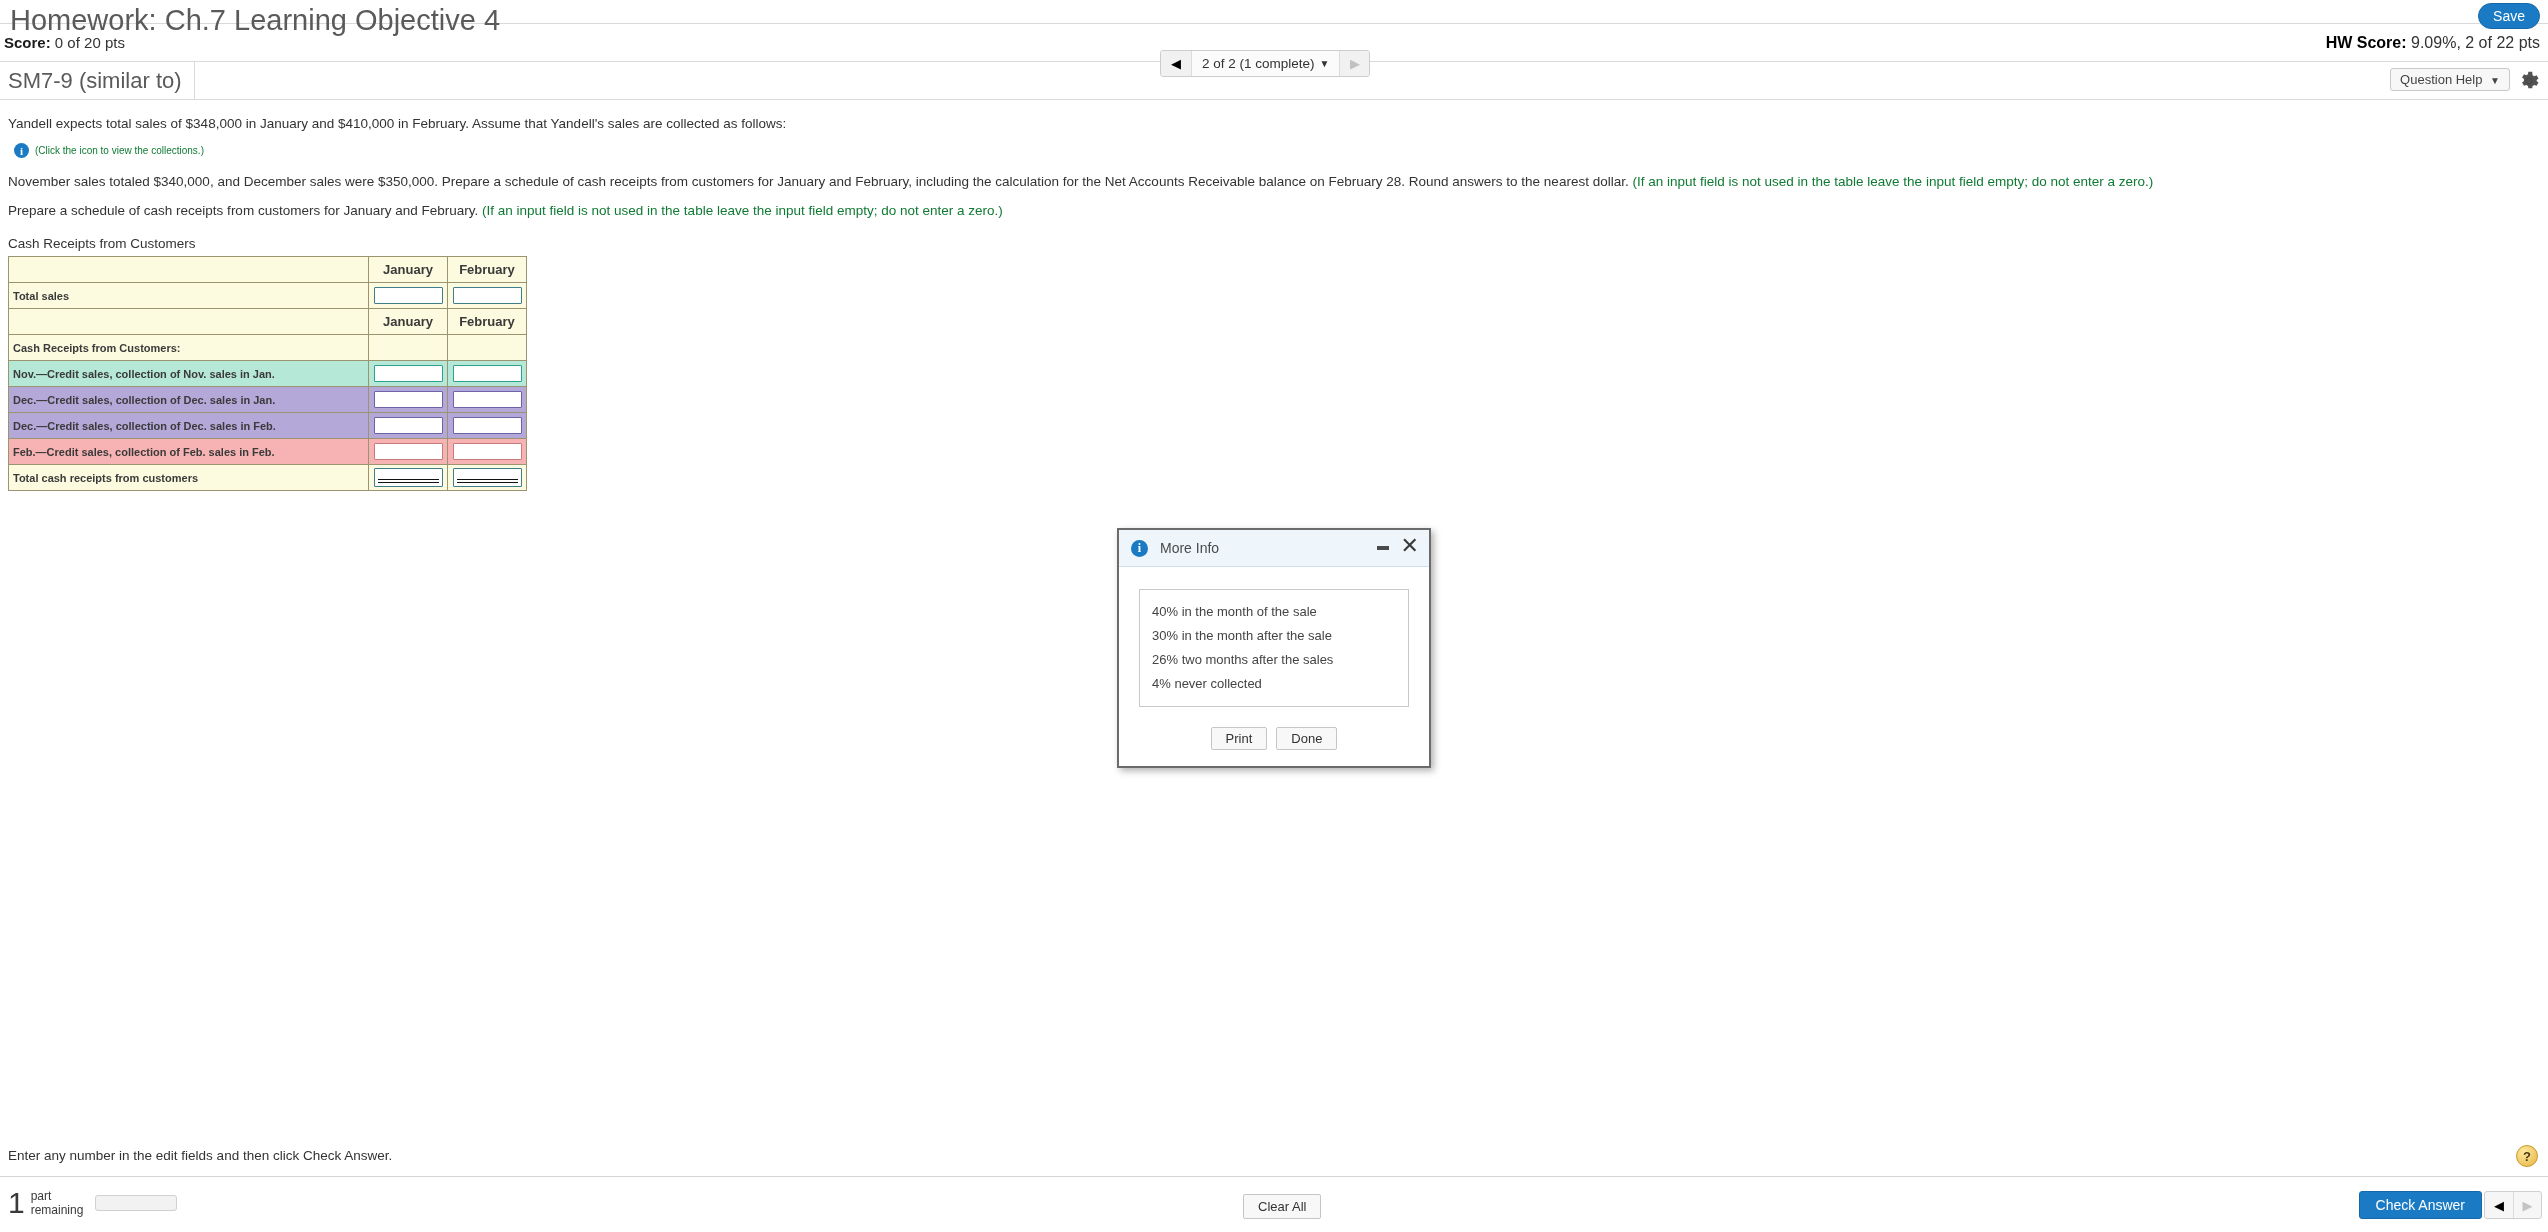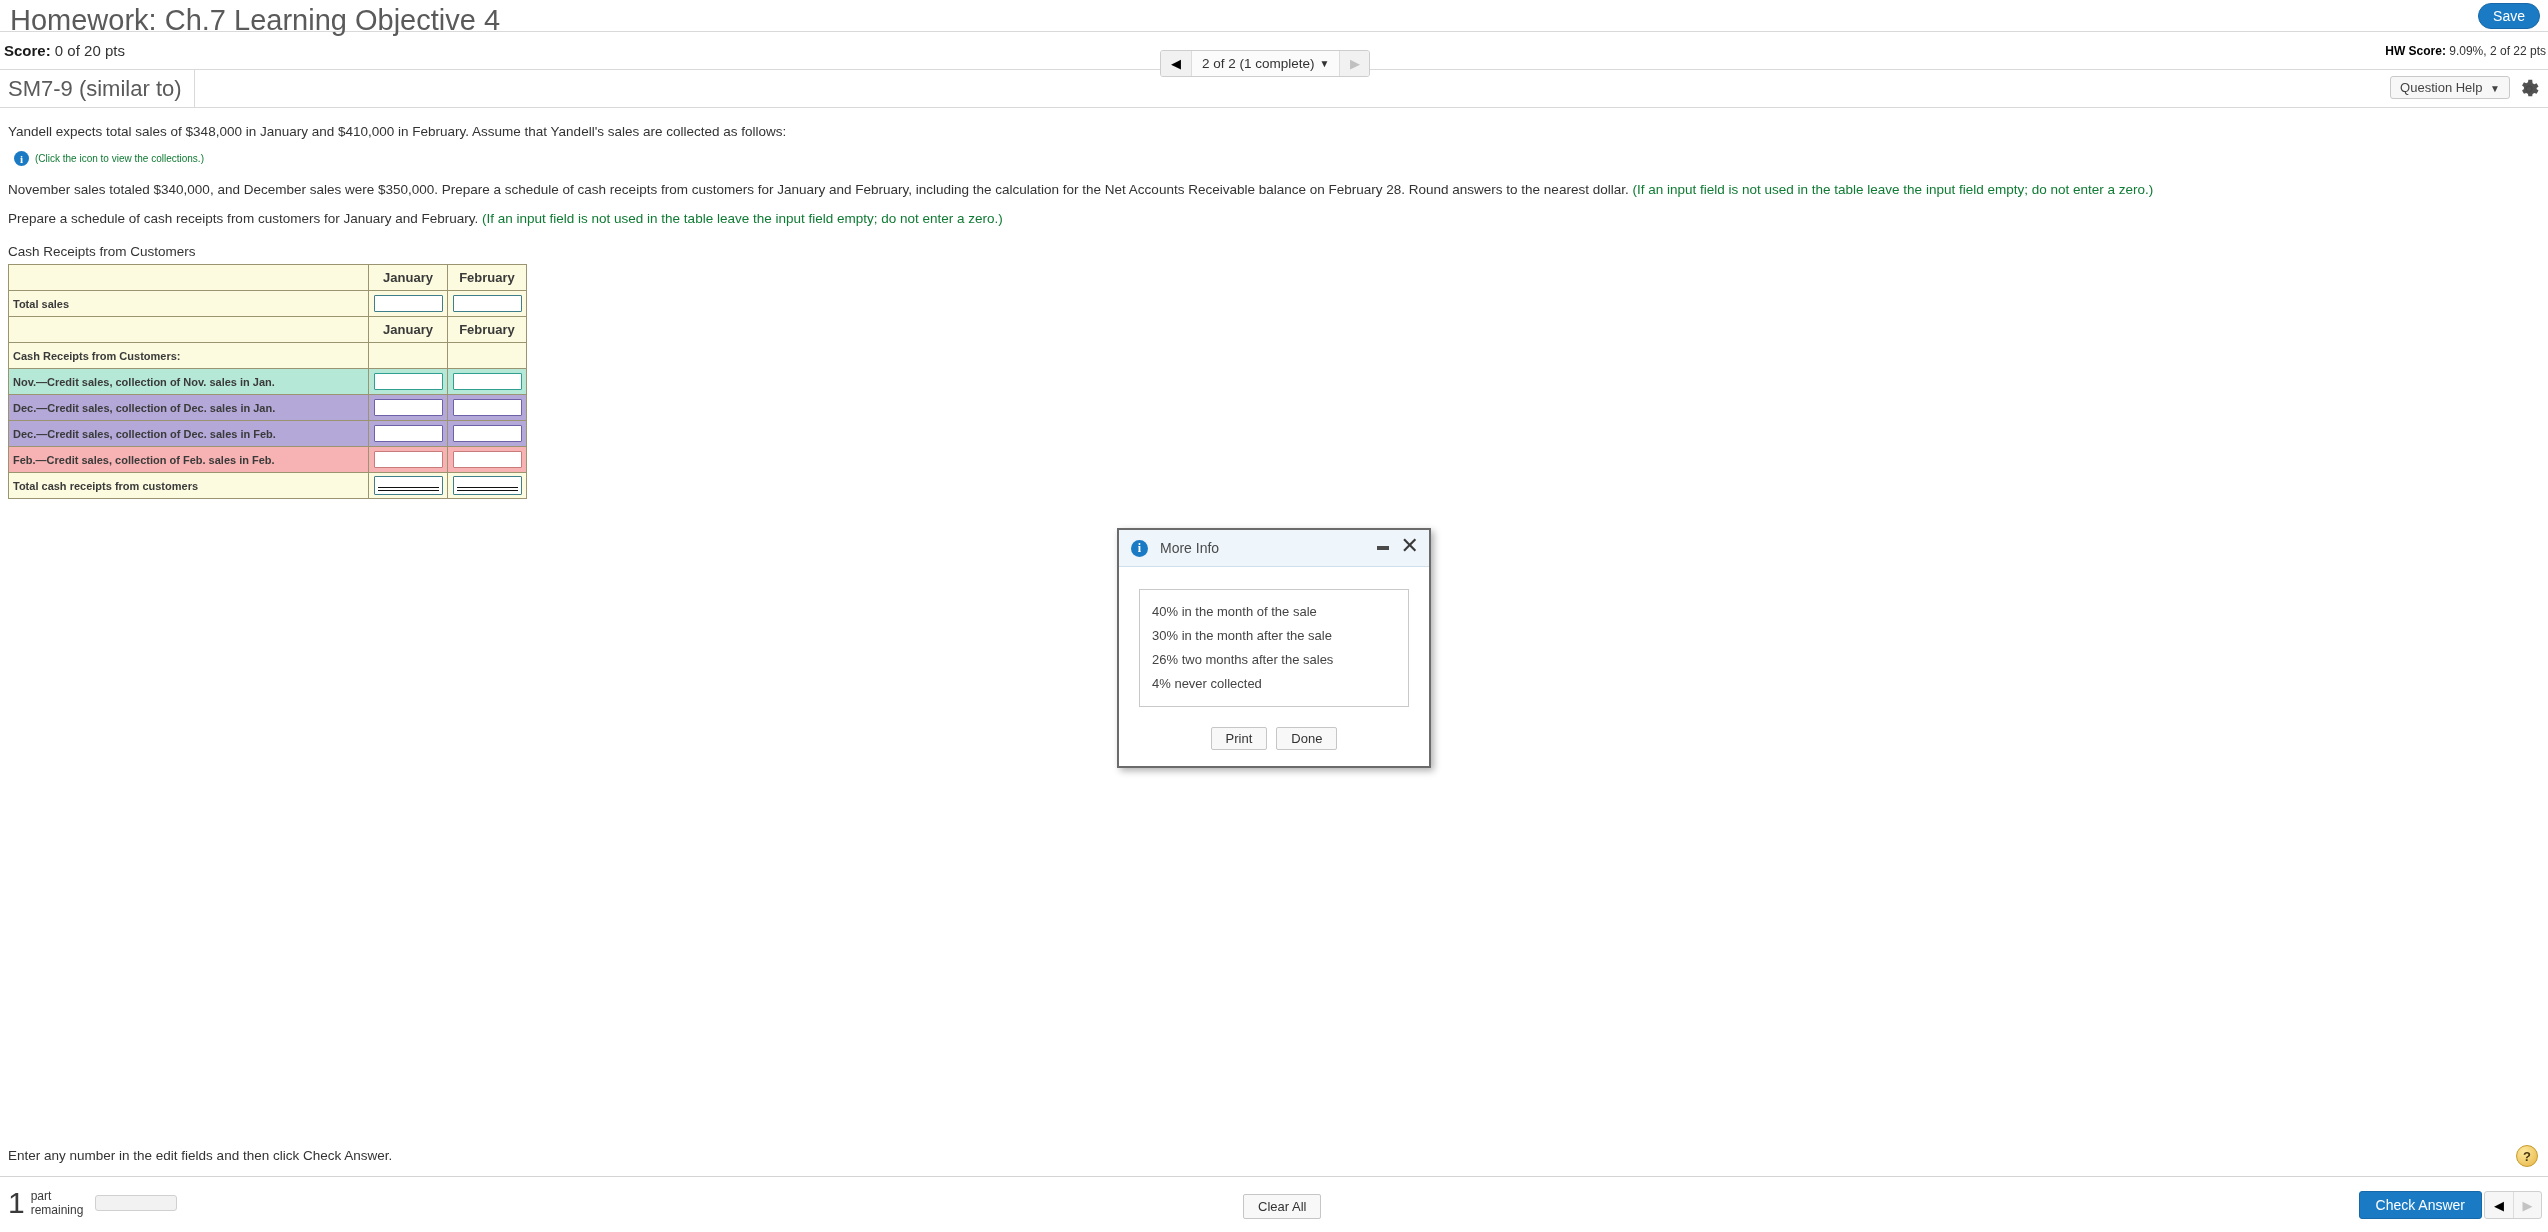--- a/index.html
+++ b/index.html
@@ -8,21 +8,21 @@
     width: 2548px; height: 1232px;
     background: #ffffff;
     font-family: "Liberation Sans", sans-serif;
     color: #3a3a3a;
     overflow: hidden;
   }
 
   
   .titlebar {
     position: relative;
-    height: 32px;
+    height: 24px;
     border-bottom: 1px solid #d9d9d9;
     padding: 0 0 0 10px;
   }
   .page-title {
     font-size: 29px;
     color: #5a5a5a;
     line-height: 40px;
     font-weight: 400;
     white-space: nowrap;
   }
@@ -47,23 +47,23 @@
     padding-left: 4px;
   }
   .score-text {
     font-size: 15px;
     line-height: 38px;
     color: #333;
   }
   .score-text b { font-weight: bold; color: #1a1a1a; }
   .hw-score {
     position: absolute;
-    right: 2px; top: 0;
+    right: 8px; top: 0;
     line-height: 38px;
-    font-size: 12px;
+    font-size: 16px;
     color: #333;
     white-space: nowrap;
   }
   .hw-score b { font-weight: bold; color: #000; }
 
   
   .navpill {
     position: absolute;
     left: 1160px; top: 50px;
     display: flex;

